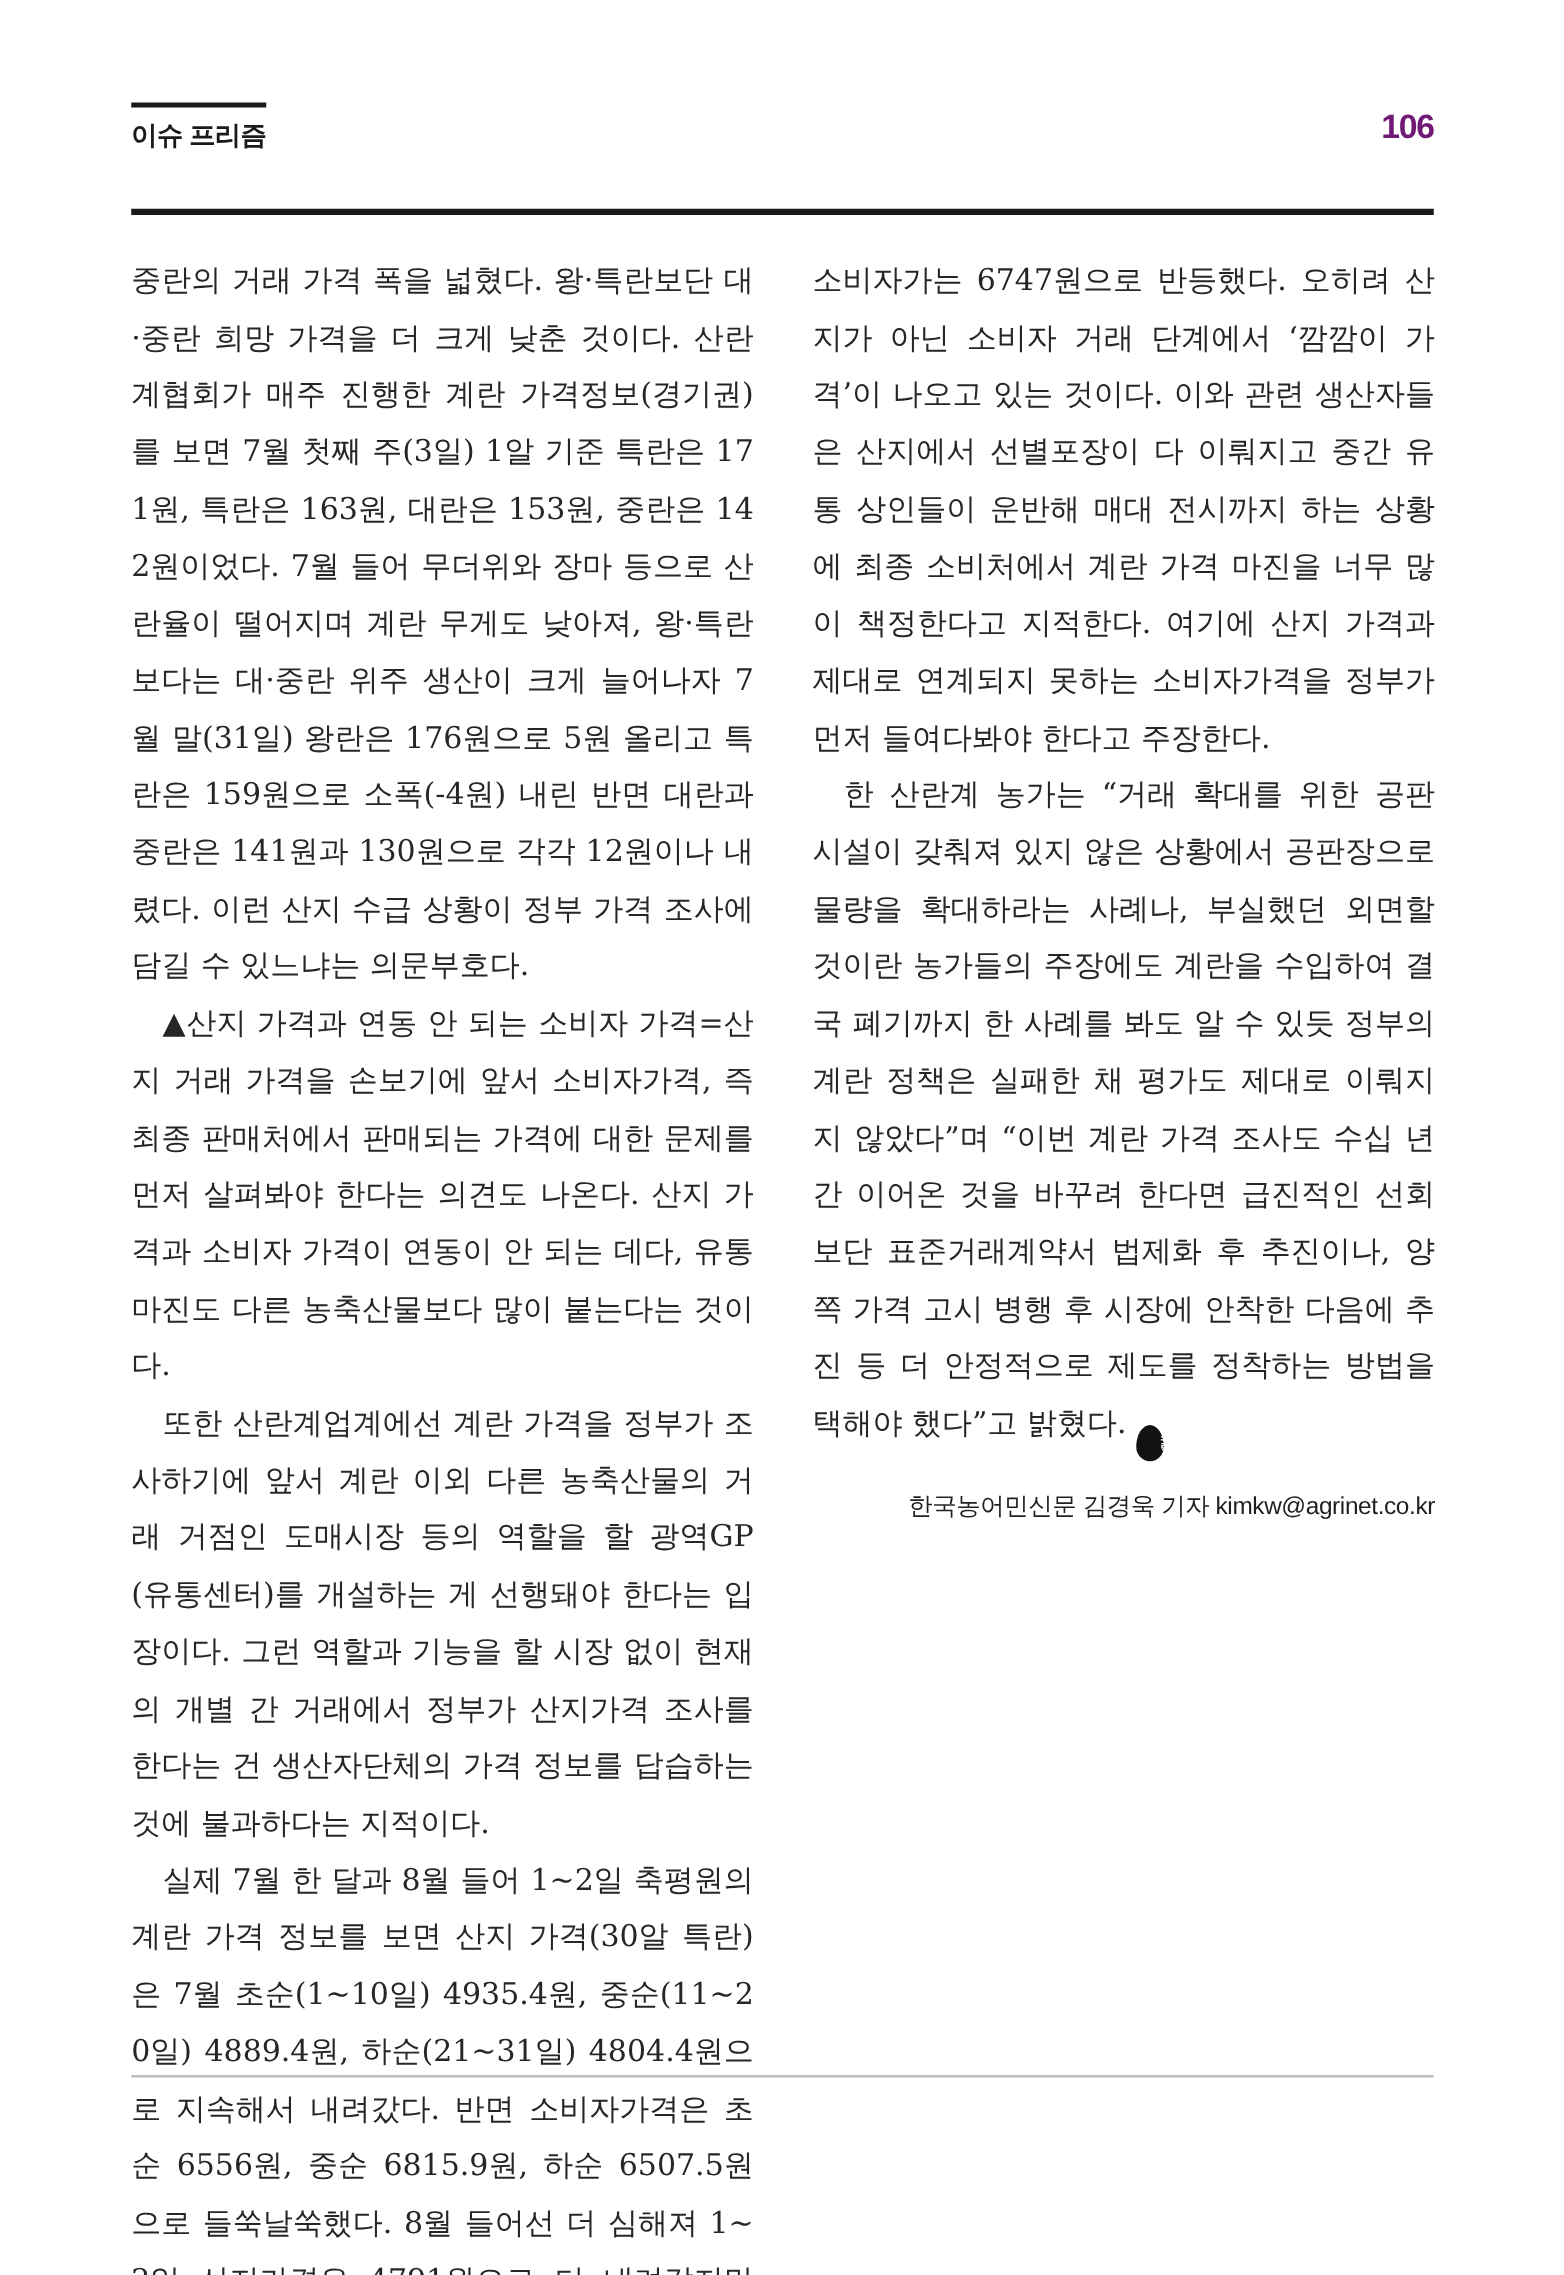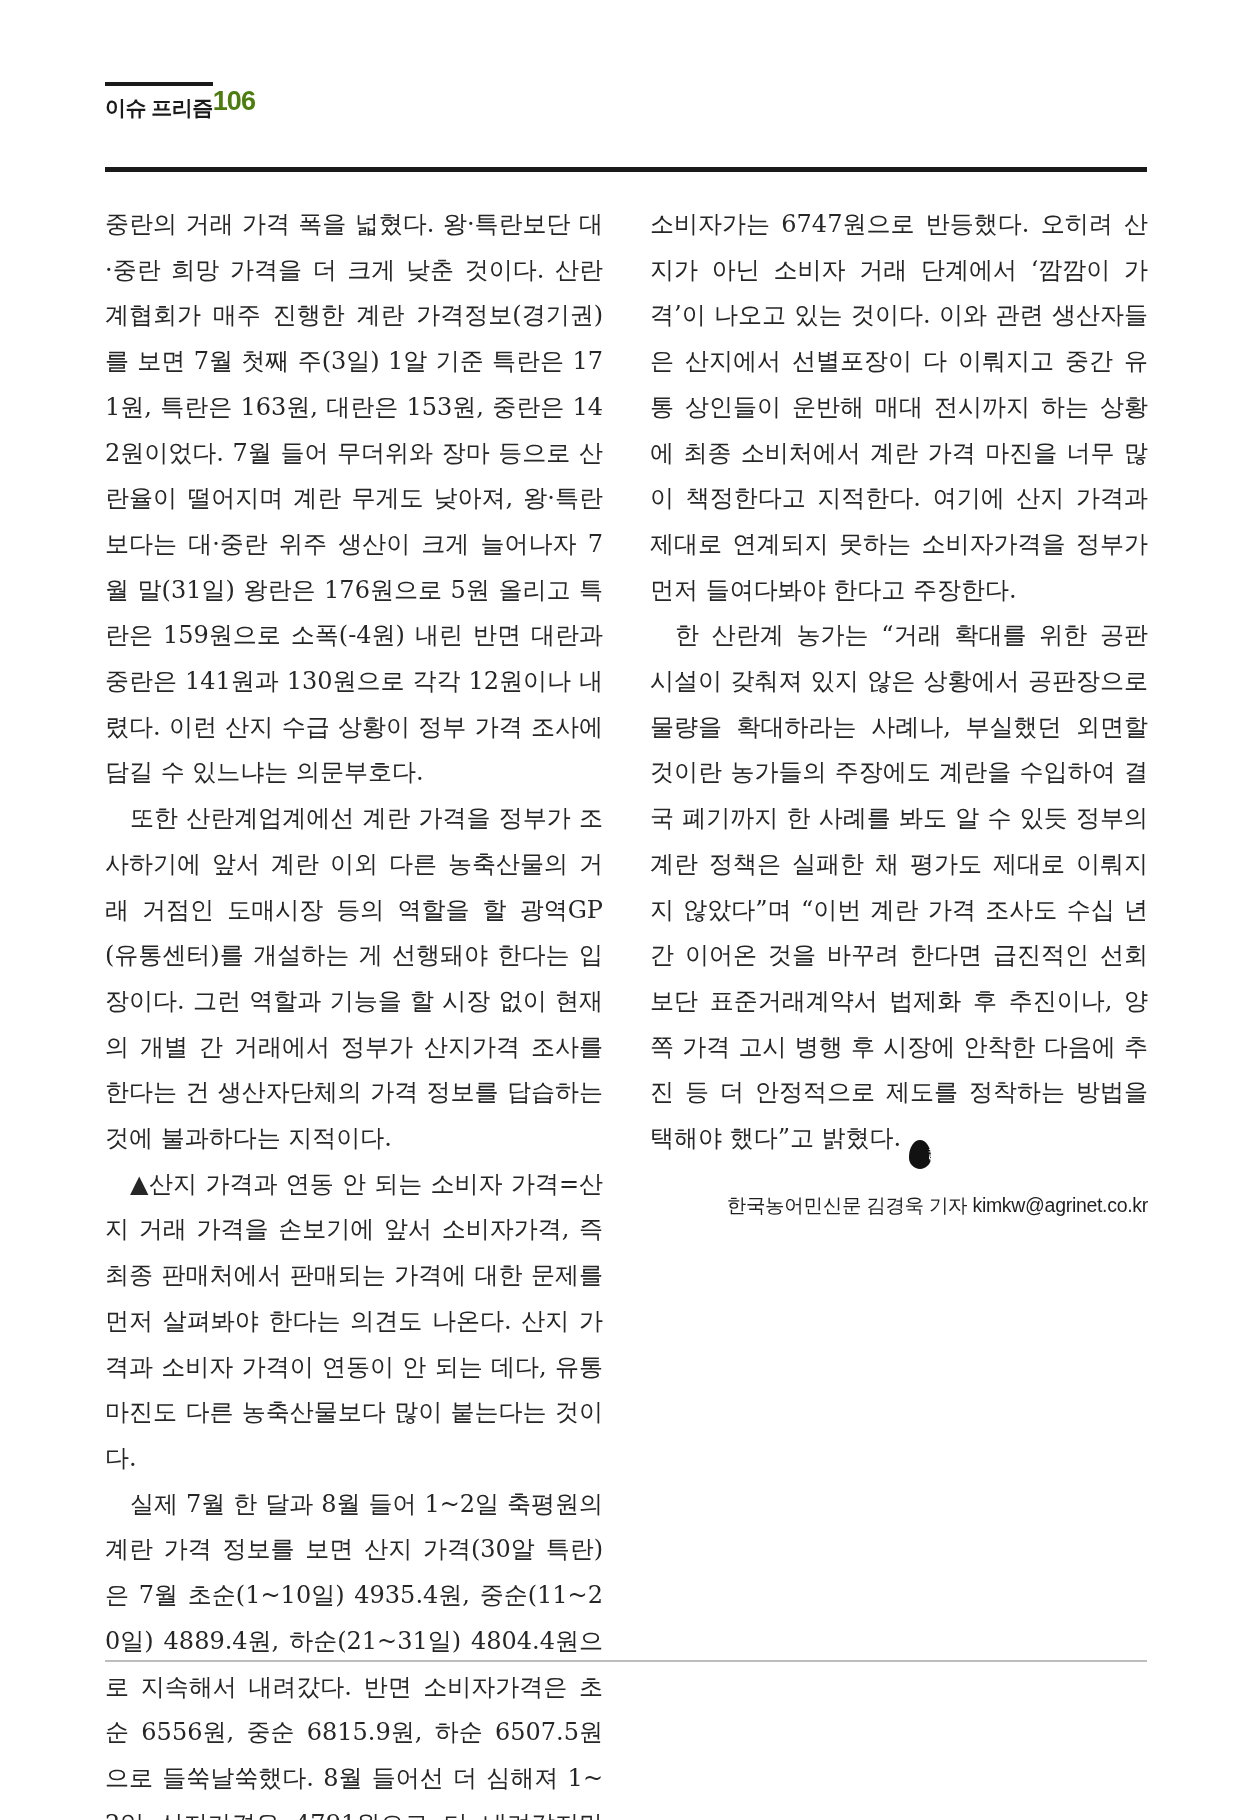--- a/index.html
+++ b/index.html
@@ -18,37 +18,38 @@
     position: absolute;
     inset: 0;
     background: #ffffff;
   }
   .header {
     position: absolute;
     left: 105px;
     right: 104px;
     top: 82px;
     display: flex;
-    justify-content: flex-start;
+    justify-content: space-between;
     align-items: flex-start;
+    gap: 46px;
   }
   .section-label {
     font-family: "Liberation Sans", sans-serif;
     font-weight: bold;
     font-size: 21px;
     color: #1a1a1a;
     border-top: 4px solid #1a1a1a;
     padding-top: 8px;
     letter-spacing: -0.5px;
   }
   .page-number {
     font-family: "Liberation Sans", sans-serif;
     font-weight: bold;
     font-size: 27px;
-    color: #4d7c0f;
+    color: #701a75;
     margin-top: 4px;
     letter-spacing: -1px;
   }
   .main-rule {
     position: absolute;
     left: 105px;
     right: 104px;
     top: 167px;
     height: 5px;
     background: #1a1a1a;
@@ -119,22 +120,22 @@
     <div class="section-label">이슈 프리즘</div>
     <div class="page-number">106</div>
   </div>
 
   <div class="main-rule"></div>
 
   <div class="columns">
 
     <div class="col">
       <p>중란의 거래 가격 폭을 넓혔다. 왕·특란보단 대·중란 희망 가격을 더 크게 낮춘 것이다. 산란계협회가 매주 진행한 계란 가격정보(경기권)를 보면 7월 첫째 주(3일) 1알 기준 특란은 171원, 특란은 163원, 대란은 153원, 중란은 142원이었다. 7월 들어 무더위와 장마 등으로 산란율이 떨어지며 계란 무게도 낮아져, 왕·특란보다는 대·중란 위주 생산이 크게 늘어나자 7월 말(31일) 왕란은 176원으로 5원 올리고 특란은 159원으로 소폭(-4원) 내린 반면 대란과 중란은 141원과 130원으로 각각 12원이나 내렸다. 이런 산지 수급 상황이 정부 가격 조사에 담길 수 있느냐는 의문부호다.</p>
+      <p class="indent">▲산지 가격과 연동 안 되는 소비자 가격=산지 거래 가격을 손보기에 앞서 소비자가격, 즉 최종 판매처에서 판매되는 가격에 대한 문제를 먼저 살펴봐야 한다는 의견도 나온다. 산지 가격과 소비자 가격이 연동이 안 되는 데다, 유통 마진도 다른 농축산물보다 많이 붙는다는 것이다.</p>
       <p class="indent">또한 산란계업계에선 계란 가격을 정부가 조사하기에 앞서 계란 이외 다른 농축산물의 거래 거점인 도매시장 등의 역할을 할 광역GP(유통센터)를 개설하는 게 선행돼야 한다는 입장이다. 그런 역할과 기능을 할 시장 없이 현재의 개별 간 거래에서 정부가 산지가격 조사를 한다는 건 생산자단체의 가격 정보를 답습하는 것에 불과하다는 지적이다.</p>
-      <p class="indent">▲산지 가격과 연동 안 되는 소비자 가격=산지 거래 가격을 손보기에 앞서 소비자가격, 즉 최종 판매처에서 판매되는 가격에 대한 문제를 먼저 살펴봐야 한다는 의견도 나온다. 산지 가격과 소비자 가격이 연동이 안 되는 데다, 유통 마진도 다른 농축산물보다 많이 붙는다는 것이다.</p>
       <p class="indent">실제 7월 한 달과 8월 들어 1~2일 축평원의 계란 가격 정보를 보면 산지 가격(30알 특란)은 7월 초순(1~10일) 4935.4원, 중순(11~20일) 4889.4원, 하순(21~31일) 4804.4원으로 지속해서 내려갔다. 반면 소비자가격은 초순 6556원, 중순 6815.9원, 하순 6507.5원으로 들쑥날쑥했다. 8월 들어선 더 심해져 1~2일 산지가격은 4791원으로 더 내려갔지만 되레</p>
     </div>
 
     <div class="col">
       <p>소비자가는 6747원으로 반등했다. 오히려 산지가 아닌 소비자 거래 단계에서 ‘깜깜이 가격’이 나오고 있는 것이다. 이와 관련 생산자들은 산지에서 선별포장이 다 이뤄지고 중간 유통 상인들이 운반해 매대 전시까지 하는 상황에 최종 소비처에서 계란 가격 마진을 너무 많이 책정한다고 지적한다. 여기에 산지 가격과 제대로 연계되지 못하는 소비자가격을 정부가 먼저 들여다봐야 한다고 주장한다.</p>
       <p class="indent">
         <span>한 산란계 농가는 “거래 확대를 위한 공판 시설이 갖춰져 있지 않은 상황에서 공판장으로 물량을 확대하라는 사례나, 부실했던 외면할 것이란 농가들의 주장에도 계란을 수입하여 결국 폐기까지 한 사례를 봐도 알 수 있듯 정부의 계란 정책은 실패한 채 평가도 제대로 이뤄지지 않았다”며 “이번 계란 가격 조사도 수십 년간 이어온 것을 바꾸려 한다면 급진적인 선회보단 표준거래계약서 법제화 후 추진이나, 양쪽 가격 고시 병행 후 시장에 안착한 다음에 추진 등 더 안정적으로 제도를 정착하는 방법을 택해야 했다”고 밝혔다.</span><span class="end-mark">
             <span>스</span>
             <span>력</span>
           </span>

